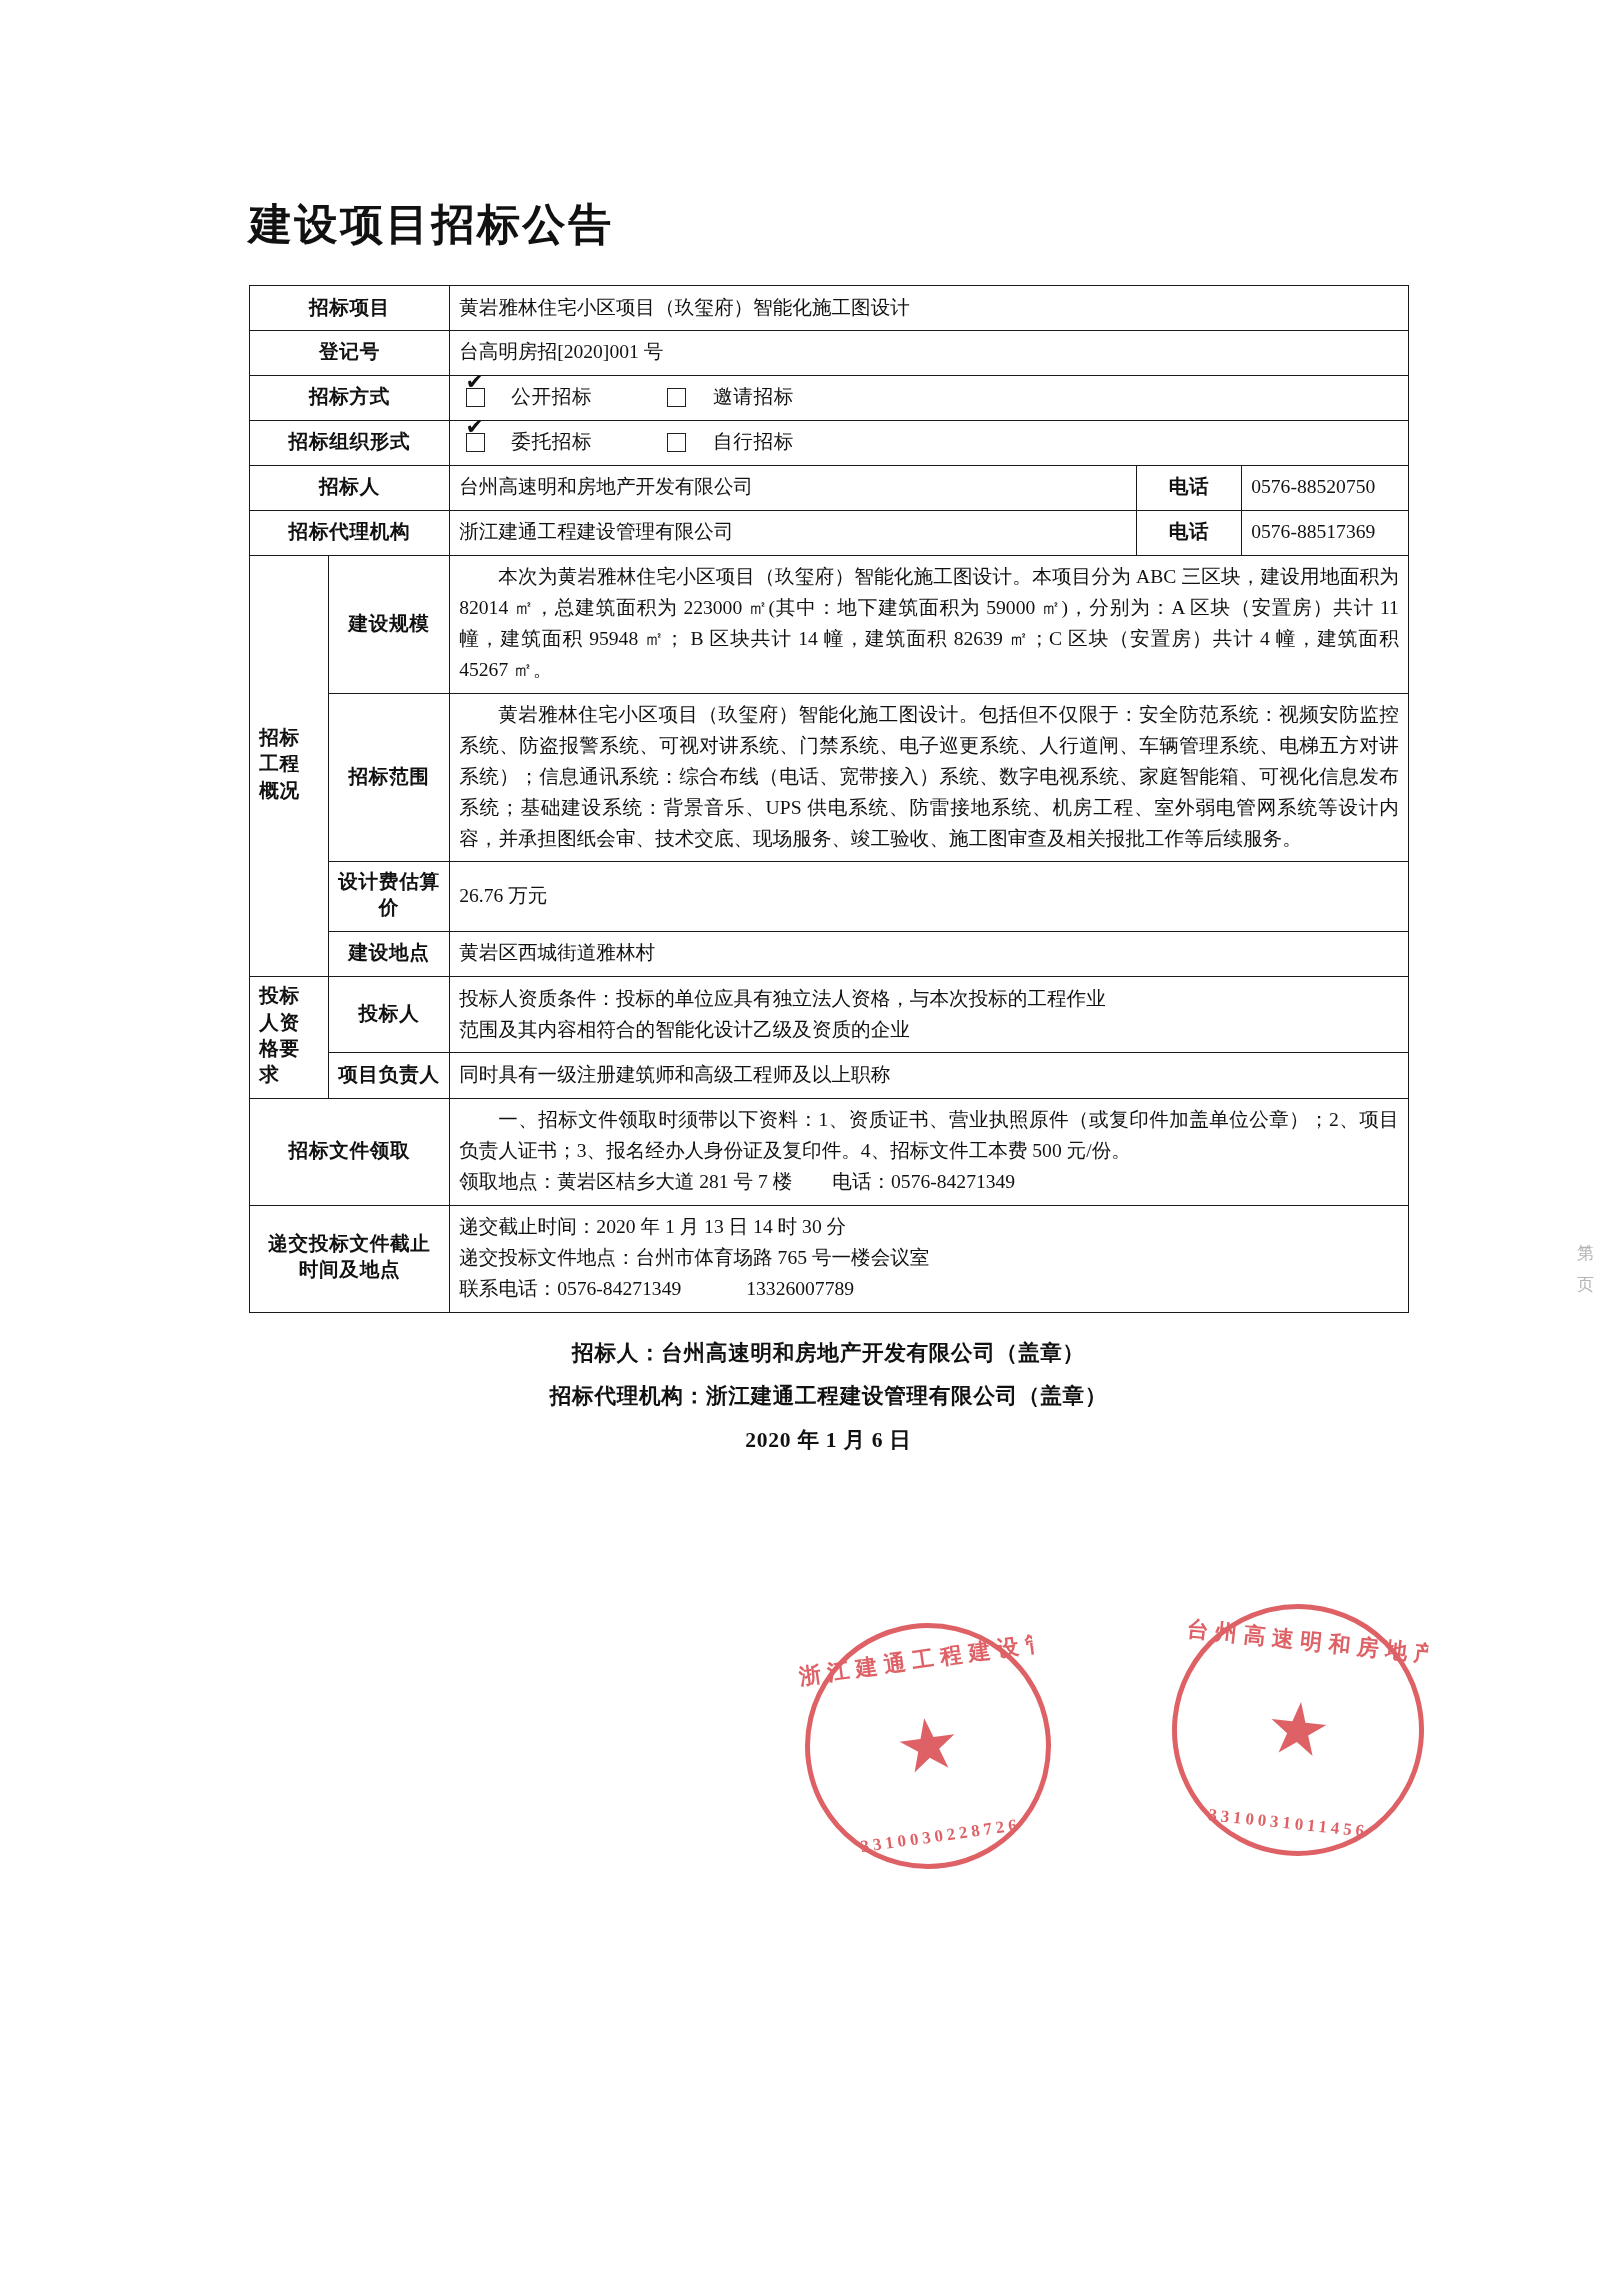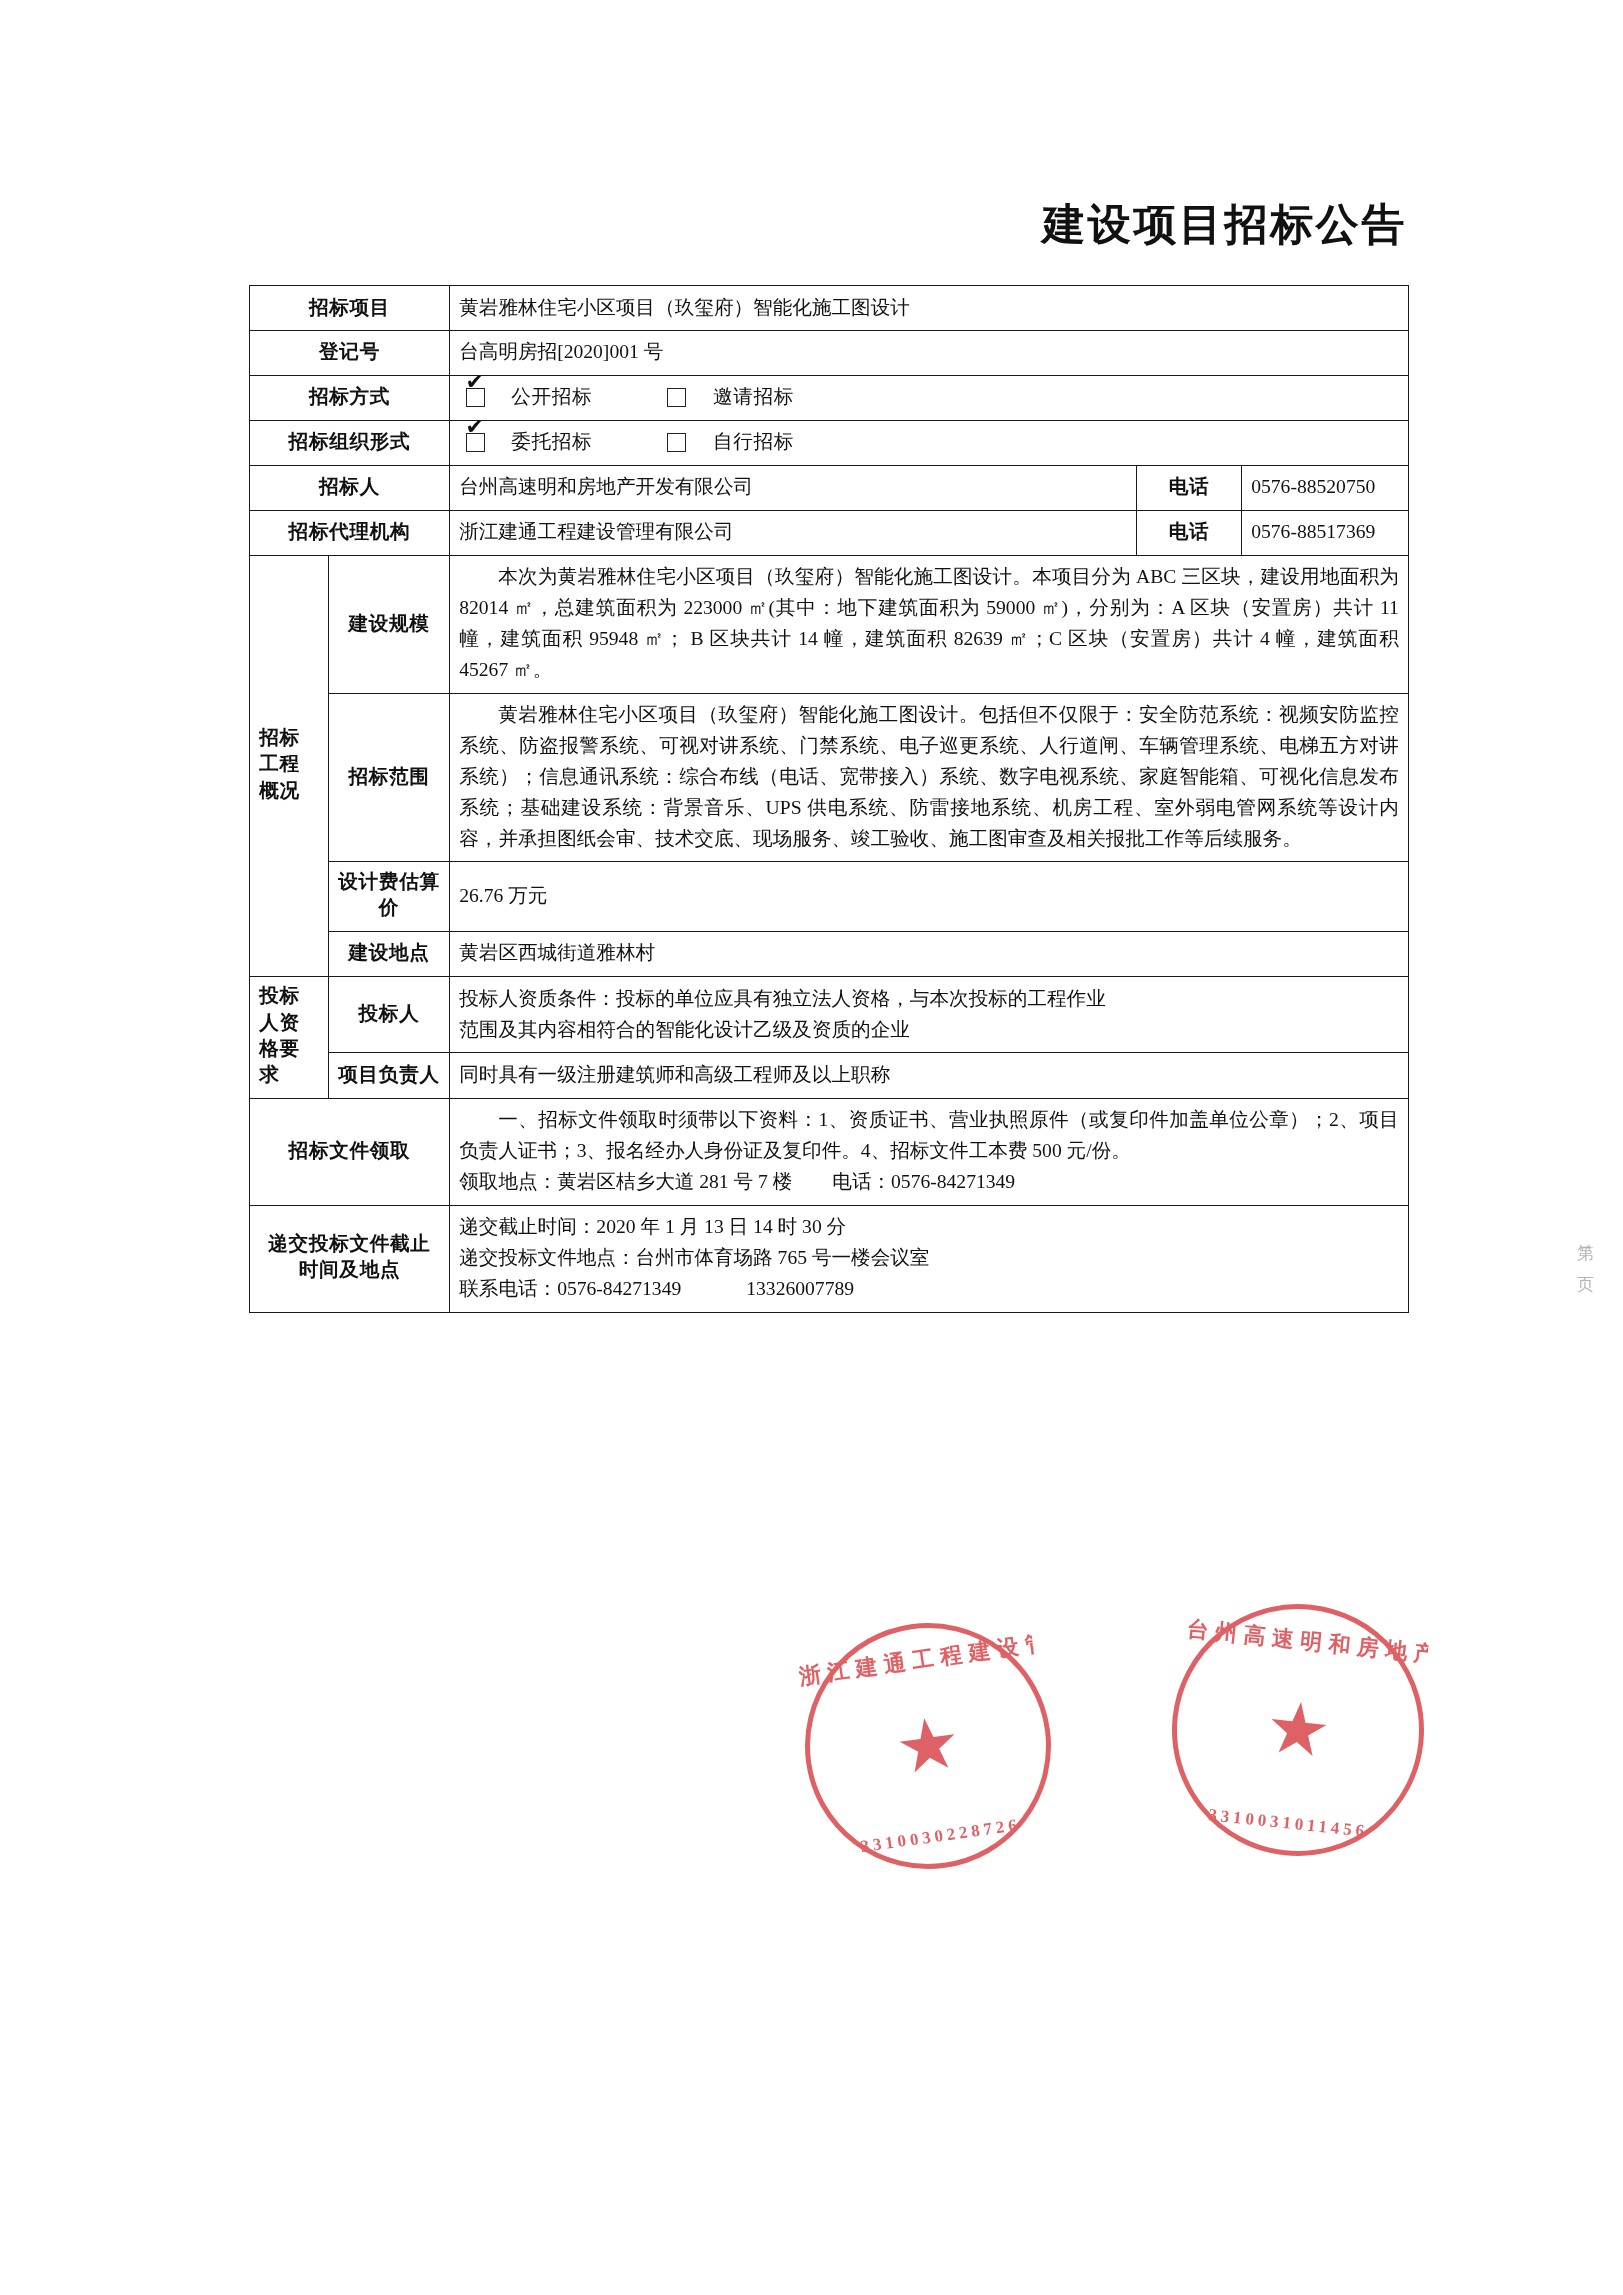--- a/index.html
+++ b/index.html
@@ -15,21 +15,21 @@
     position: relative;
   }
   .page {
     position: relative;
     width: 1623px;
     height: 2295px;
     box-sizing: border-box;
     padding: 196px 216px 0 249px;
   }
   .doc-title {
-    text-align: right;
+    text-align: left;
     font-size: 43px;
     font-weight: bold;
     letter-spacing: 2.6px;
     margin: 0 0 31px 0;
     font-family: "Liberation Serif", serif;
   }
   table.main {
     border-collapse: collapse;
     width: 1159px;
     table-layout: fixed;
@@ -309,20 +309,25 @@
           <div>递交投标文件地点：台州市体育场路 765 号一楼会议室</div>
           <div style="display:flex; gap:65px;">
             <span>联系电话：0576-84271349</span>
             <span>13326007789</span>
           </div>
         </td>
       </tr>
     </tbody>
   </table>
 
+  <div class="sig-block">
+    <div class="sig-line">招标人：台州高速明和房地产开发有限公司（盖章）</div>
+    <div class="sig-line">招标代理机构：浙江建通工程建设管理有限公司（盖章）</div>
+    <div class="sig-line">2020 年 1 月 6 日</div>
+  </div>
 
   <div class="stamp" id="stamp-left">
     <span class="top-text">浙江建通工程建设管理有限公司</span>
     <span class="star">★</span>
     <span class="bottom-text">3310030228726</span>
   </div>
 
   <div class="stamp" id="stamp-right">
     <span class="top-text">台州高速明和房地产开发有限公司</span>
     <span class="star">★</span>

